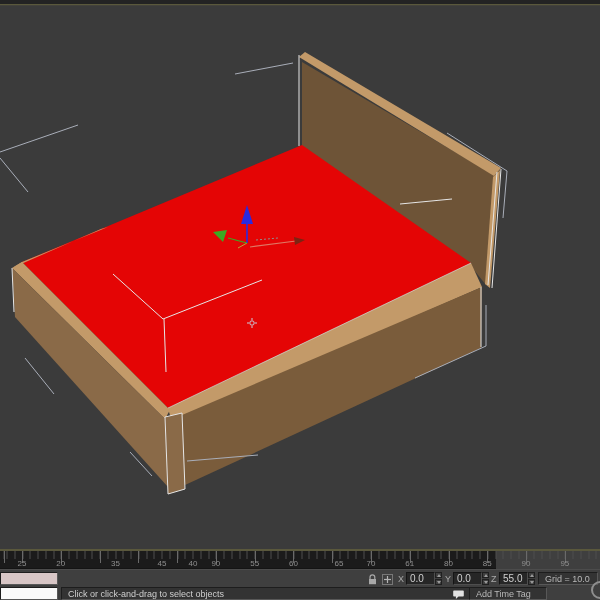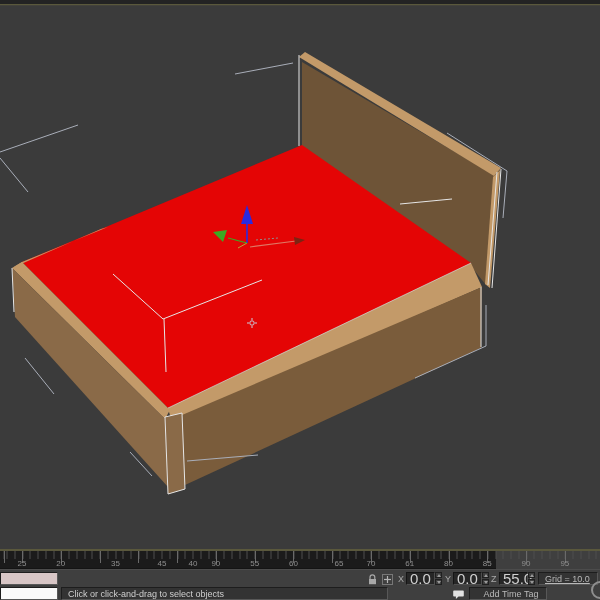--- a/index.html
+++ b/index.html
@@ -47,21 +47,21 @@
   #statusbar{position:absolute;left:0;top:569px;width:600px;height:31px;
      background:var(--status-bg);border-top:1px solid #4c4c4c;box-sizing:border-box;}
   .sunken{position:absolute;box-sizing:border-box;background:var(--field-bg);
      border:1px solid;border-color:#1d1d1d #585858 #585858 #1d1d1d;
      color:var(--text);font-size:9px;line-height:10px;padding:1px 0 0 6px;
      white-space:nowrap;overflow:hidden;}
   .minifield{position:absolute;box-sizing:border-box;
      border:1px solid;border-color:#1d1d1d #585858 #585858 #1d1d1d;}
   .numfield{position:absolute;box-sizing:border-box;background:var(--field-dark);
      border:1px solid;border-color:#151515 #4e4e4e #4e4e4e #151515;
-     color:var(--text);font-size:15px;line-height:10px;padding:1px 12px 0 3px;}
+     color:var(--text);font-size:10px;line-height:10px;padding:1px 12px 0 3px;}
   .axislabel{position:absolute;color:#a9a9a9;font-size:9px;top:4px;}
   .spinner{position:absolute;width:7px;height:13px;top:2px;}
   .spinbtn{position:absolute;left:0;width:7px;height:6px;box-sizing:border-box;
      background:#3e3e3e;border:1px solid #1f1f1f;}
   .spinbtn.up{top:0;} .spinbtn.dn{top:7px;}
   .tri-up{position:absolute;left:1px;top:1px;width:0;height:0;
      border-left:2.5px solid transparent;border-right:2.5px solid transparent;
      border-bottom:3px solid #9a9a9a;}
   .tri-dn{position:absolute;left:1px;top:1px;width:0;height:0;
      border-left:2.5px solid transparent;border-right:2.5px solid transparent;
@@ -203,27 +203,27 @@
     <div class="numfield" style="left:499px;top:2px;width:29px;height:13px;">55.0</div>
     <div class="spinner" style="left:528px;">
       <div class="spinbtn up">
           <div class="tri-up"></div>
         </div>
       <div class="spinbtn dn">
           <div class="tri-dn"></div>
         </div>
     </div>
 
-    <div class="sunken" style="left:538px;top:2px;width:60px;height:13px;color:#b9b9b9;text-decoration:underline;">Grid = 10.0</div>
-
-    <div class="sunken" style="left:61px;top:17px;width:327px;height:13px;">Click or click-and-drag to select objects</div>
+    <div class="sunken" style="left:538px;top:2px;width:60px;height:13px;color:#b9b9b9;">Grid = 10.0</div>
+
+    <div class="sunken" style="left:61px;top:17px;width:409px;height:13px;">Click or click-and-drag to select objects</div>
 
     <div class="iconbtn" style="left:452px;top:17px;">
       <svg width="13" height="13" viewBox="0 0 13 13">
         <path d="M2 2.5 h9 a0.8 0.8 0 0 1 0.8 0.8 v4.4 a0.8 0.8 0 0 1 -0.8 0.8 h-4.5 l-2.6 2.6 v-2.6 h-1.9 a0.8 0.8 0 0 1 -0.8 -0.8 v-4.4 a0.8 0.8 0 0 1 0.8 -0.8 z" fill="#e2e2e2"></path>
       </svg>
     </div>
 
-    <div class="sunken" style="left:469px;top:17px;width:78px;height:13px;color:#b9b9b9;text-align:center;">Add Time Tag</div>
+    <div class="sunken" style="left:469px;top:17px;width:78px;height:13px;color:#b9b9b9;">Add Time Tag</div>
 
     <div class="partcircle"></div>
   </div>
 </div>
 
 </body></html>

